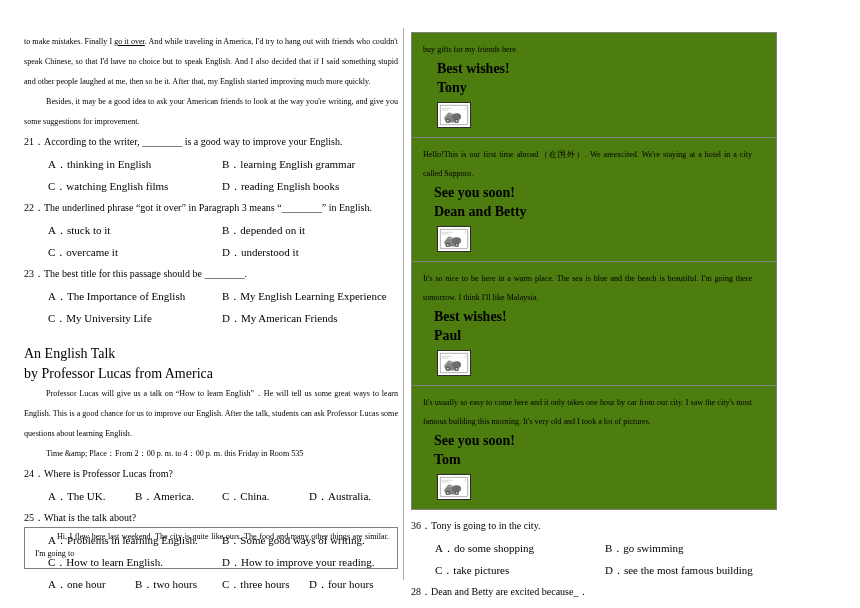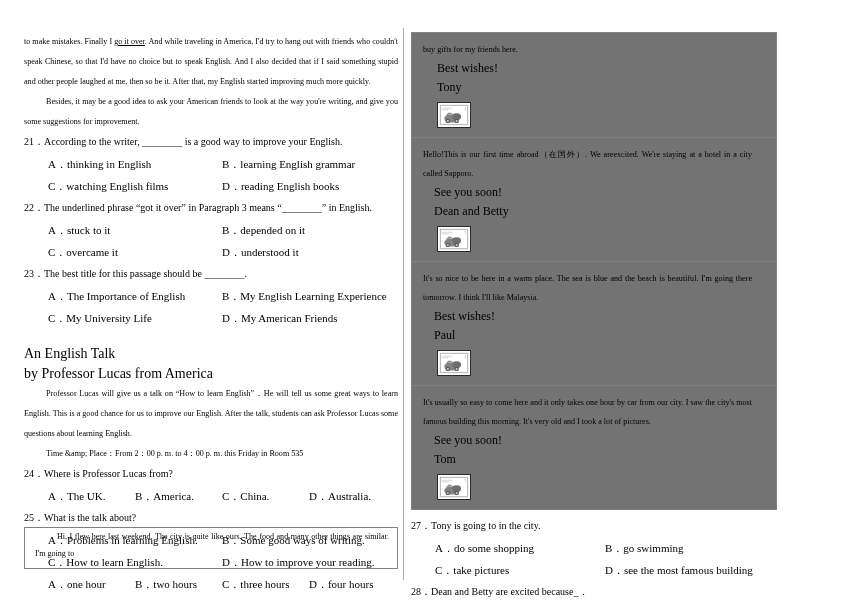--- a/index.html
+++ b/index.html
@@ -78,31 +78,32 @@
     margin: 0;
   }
   .spacer-sm { height: 14px; }
   .spacer-xs { height: 6px; }
 
   
   .box {
     border: 1px solid #808080;
     box-sizing: border-box;
     padding: 7px 24px 7px 11px;
-    background: #737373;
+    background: #4d7c0f;
   }
   .box + .box { border-top: 1px solid #808080; }
   .box.nogap { margin-top: -1px; }
 
   .box .para { line-height: 19px; }
   .box .sig {
-    font-size: 12px;
+    font-size: 14px;
     line-height: 19px;
     margin: 0;
     padding-left: 14px;
+    font-weight: bold;
   }
   .box .sig.tight { padding-left: 11px; }
 
   
   .stamp {
     width: 34px;
     height: 26px;
     margin: 5px 0 2px 14px;
     border: 1.5px solid #2b2b2b;
     background: #ffffff;
@@ -298,21 +299,21 @@
             <circle cx="20" cy="20" r="1.1" fill="#cfcfcf"></circle>
             <path d="M7 14 l4 -4 l5 1 z" fill="#777"></path>
           </g>
           <rect x="1.5" y="1.5" width="31" height="23" fill="none" stroke="#9a9a9a" stroke-width="0.6"></rect>
         </svg>
       </span>
     </div>
 
     <div class="spacer-xs"></div>
 
-    <p class="qline"><span class="qnum">27．</span><span>Tony is going to in the city.</span></p>
+    <p class="qline"><span class="qnum">36．</span><span>Tony is going to in the city.</span></p>
     <div class="opts two">
       <span class="opt">A．do some shopping</span>
       <span class="opt">B．go swimming</span>
     </div>
     <div class="opts two">
       <span class="opt">C．take pictures</span>
       <span class="opt">D．see the most famous building</span>
     </div>
 
     <p class="qline"><span class="qnum">28．</span><span>Dean and Betty are excited because_．</span></p>

